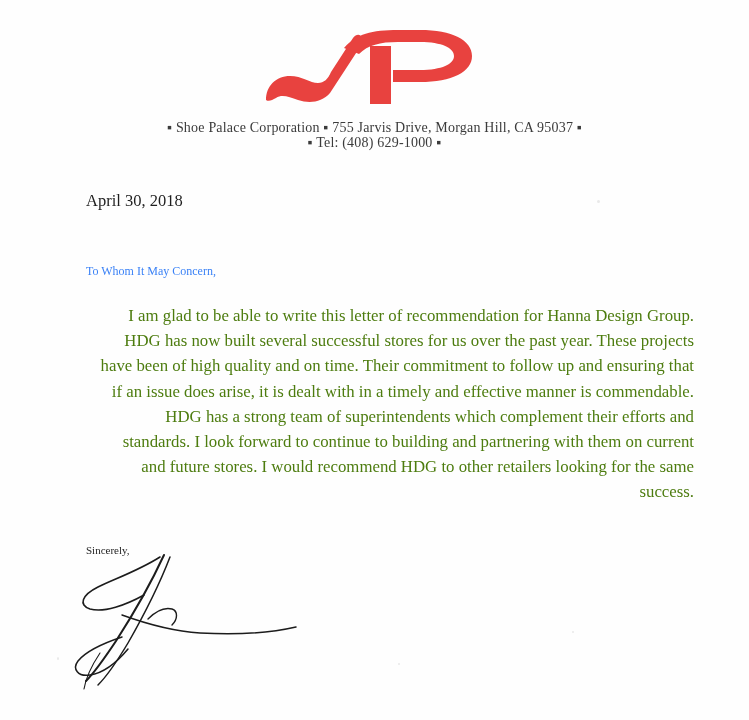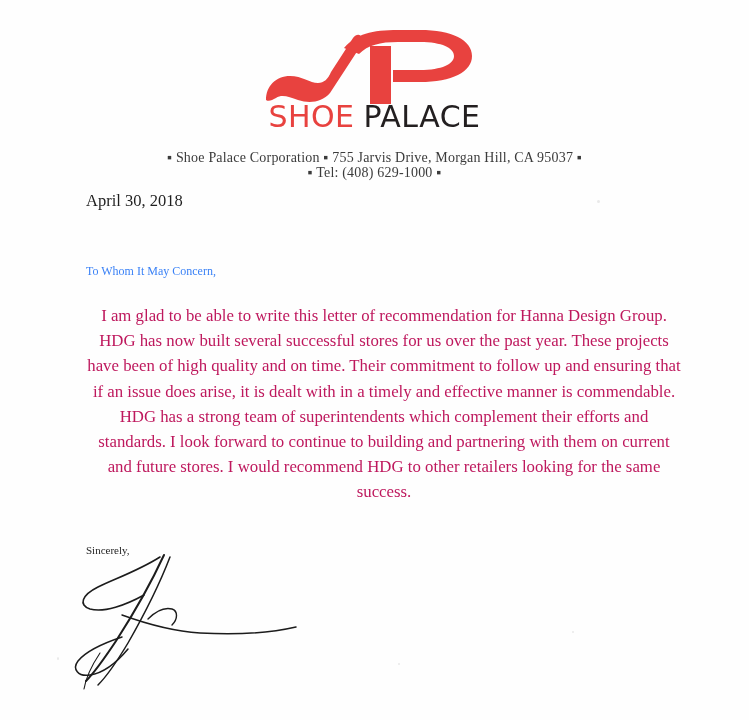--- a/index.html
+++ b/index.html
@@ -96,23 +96,24 @@
     margin-top: 48px;
     font-size: 12px;
     line-height: 22px;
     color: #3b82f6;
   }
 
   .paragraph {
     margin-top: 21px;
     font-size: 16.8px;
     line-height: 25.2px;
-    color: #be185d;
-    text-align: center;
+    color: #4d7c0f;
+    text-align: right;
     width: 596px;
+    margin-left: 12px;
   }
 
   .closing {
     margin-top: 34px;
     font-size: 11px;
     line-height: 22px;
     color: #1f1f1f;
   }
 
   
@@ -182,23 +183,20 @@
                  L 133 44
                  L 160 44
                  C 182 44, 194 38, 194 30
                  C 194 22, 182 16, 160 16
                  L 138 16
                  C 120 16, 108 19, 99 28 Z" fill="#e8423f"></path>
 
         <path d="M110 20 L 131 20 L 131 78 L 110 78 Z" fill="#e8423f"></path>
       </svg>
 
-      <div class="wordmark">
-        <span class="w-shoe">SHOE</span><span class="w-palace">PALACE</span>
-      </div>
     </div>
 
     <div class="address-block">
       <div class="address-line">▪  Shoe Palace Corporation  ▪  755 Jarvis Drive, Morgan Hill, CA  95037  ▪</div>
       <div class="address-line">▪  Tel: (408) 629-1000  ▪</div>
     </div>
   </div>
 
   <div class="letter-body">
 

